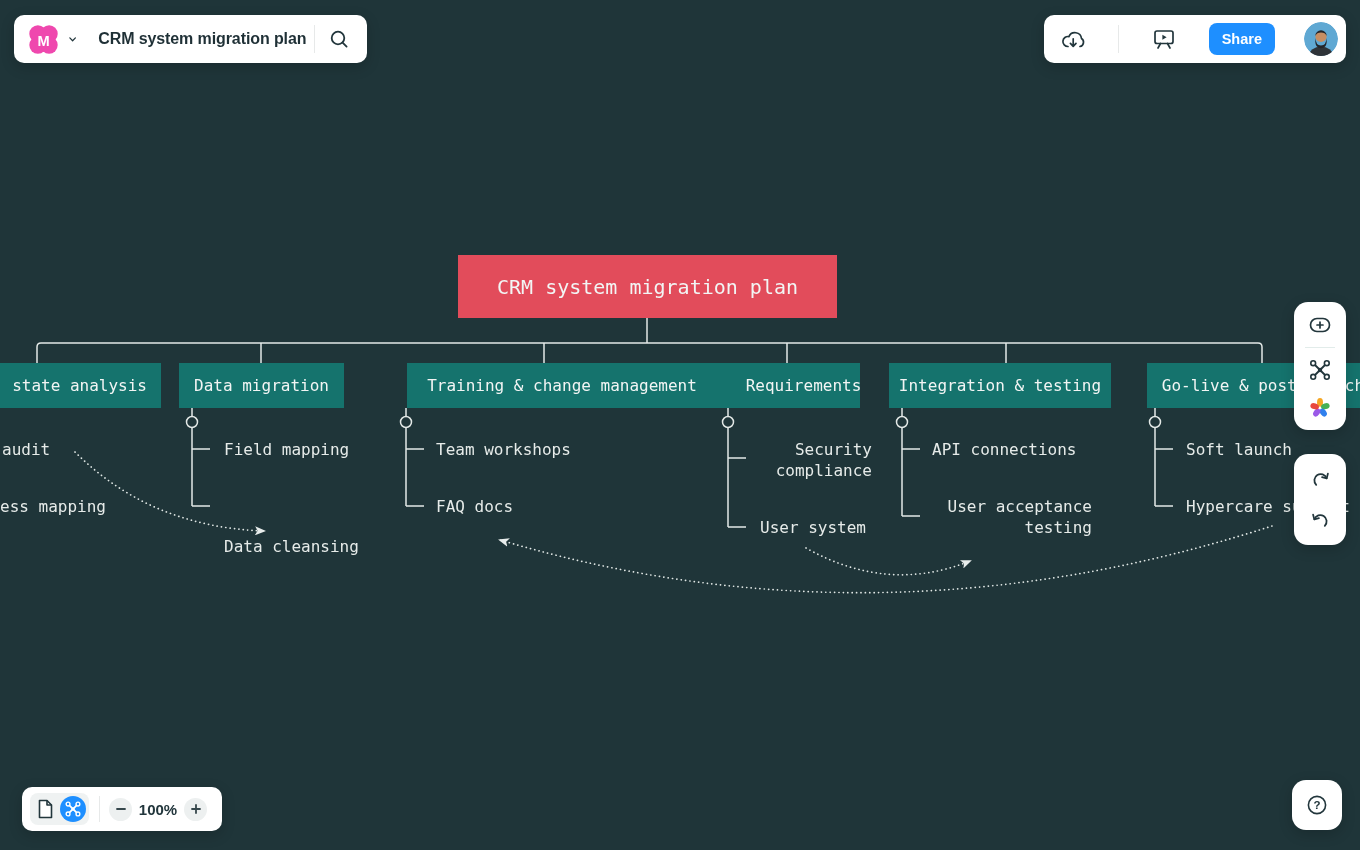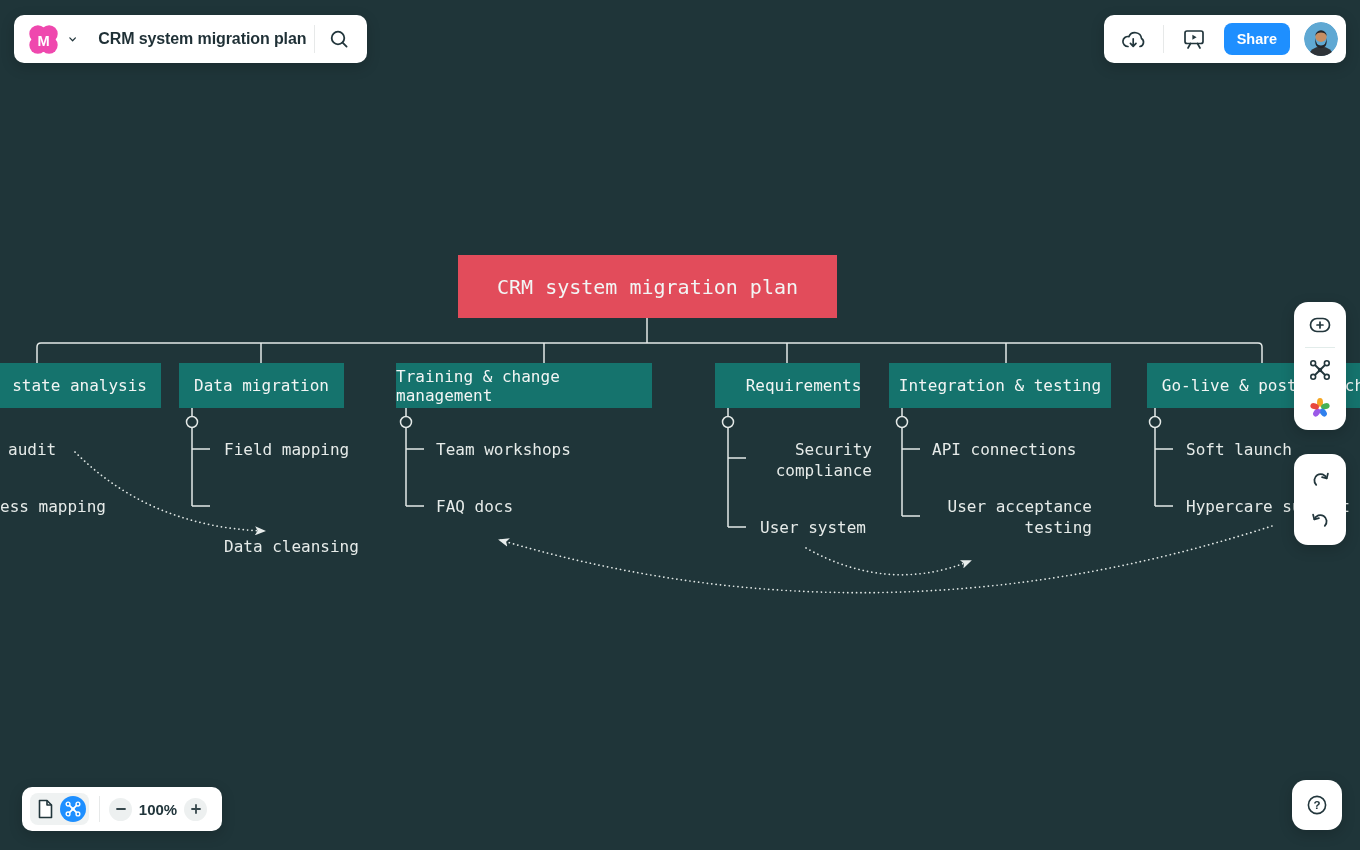--- a/index.html
+++ b/index.html
@@ -15,21 +15,21 @@
 
   
   .tl{left:14px;top:15px;width:353px;height:48px;padding:0 12px 0 14px;gap:8px;z-index:10;}
   .logo{width:31px;height:31px;flex:0 0 auto;cursor:pointer;}
   .chev{margin-left:2px;cursor:pointer;}
   .board-title{font-size:16px;font-weight:700;color:#1F3036;margin-left:14px;white-space:nowrap;cursor:text;letter-spacing:-.1px;}
   .tl-divider{width:1px;height:28px;background:#E7E9E9;margin-left:auto;}
   .icon-btn{display:flex;align-items:center;justify-content:center;background:none;border:none;cursor:pointer;padding:6px;border-radius:6px;}
 
   
-  .tr{right:14px;top:15px;height:48px;padding:0 6px 0 10px;gap:8px;z-index:10;}
+  .tr{right:14px;top:15px;height:48px;padding:0 6px 0 10px;gap:23px;z-index:10;}
   .tr-divider{width:1px;height:28px;background:#E7E9E9;margin:0 4px;}
   .share-btn{background:var(--share-button);color:#fff;font-family:"Liberation Sans",sans-serif;font-size:14.5px;font-weight:700;border:none;border-radius:8px;padding:8px 13px;cursor:pointer;margin-left:4px;}
   .avatar{width:34px;height:34px;border-radius:50%;overflow:hidden;flex:0 0 auto;margin:0 2px 0 6px;cursor:pointer;}
 
   
   .mindmap-layer{position:absolute;inset:0;z-index:1;}
   svg.wires{position:absolute;left:0;top:0;}
   .node{position:absolute;display:flex;align-items:center;justify-content:center;
         font-family:"DejaVu Sans Mono","Liberation Mono",monospace;color:#F2F5F4;cursor:pointer;}
   .node-root{left:458px;top:255px;width:379px;height:63px;background:var(--root-node);font-size:20px;}
@@ -91,26 +91,26 @@
       <path d="M75 452 Q150 527 264 531" marker-end="url(#arrw)"></path>
       <path d="M806 548 Q888 594 970 561" marker-end="url(#arrw)"></path>
       <path d="M1272 526 Q880 652 500 540" marker-end="url(#arrw)"></path>
     </g>
   </svg>
 
   <div class="node node-root">CRM system migration plan</div>
 
   <div class="node node-branch" style="left:-80px;width:241px;justify-content:flex-end;padding-right:14px;">state analysis</div>
   <div class="node node-branch" style="left:179px;width:165px;">Data migration</div>
-  <div class="node node-branch" style="left:396px;width:256px;">Training &amp; change management</div>
+  <div class="node node-branch" style="left:407px;width:310px;">Training &amp; change management</div>
   <div class="node node-branch" style="left:715px;width:145px;padding-left:32px;">Requirements</div>
   <div class="node node-branch" style="left:889px;width:222px;">Integration &amp; testing</div>
   <div class="node node-branch" style="left:1147px;width:232px;">Go-live &amp; post-launch</div>
 
-  <div class="child-label" style="left:8px;top:439px;">audit</div>
+  <div class="child-label" style="left:2px;top:439px;">audit</div>
   <div class="child-label" style="left:0px;top:496px;">ess mapping</div>
   <div class="child-label" style="left:224px;top:439px;">Field mapping</div>
   <div class="child-label" style="left:224px;top:496px;margin-top:40px;">Data cleansing</div>
   <div class="child-label" style="left:436px;top:439px;">Team workshops</div>
   <div class="child-label" style="left:436px;top:496px;">FAQ docs</div>
   <div class="child-label wrap2" style="left:760px;top:439px;width:112px;">Security compliance</div>
   <div class="child-label" style="left:760px;top:517px;">User system</div>
   <div class="child-label" style="left:932px;top:439px;">API connections</div>
   <div class="child-label wrap2" style="left:932px;top:496px;width:160px;">User acceptance testing</div>
   <div class="child-label" style="left:1186px;top:439px;">Soft launch</div>

